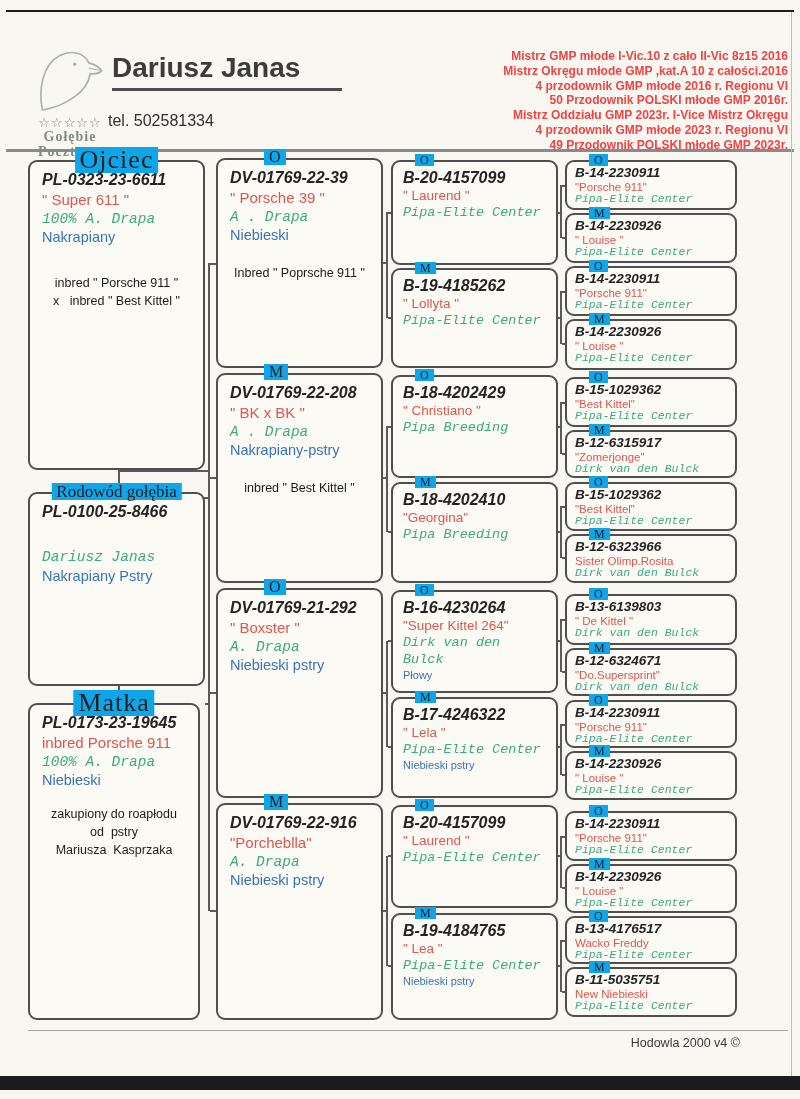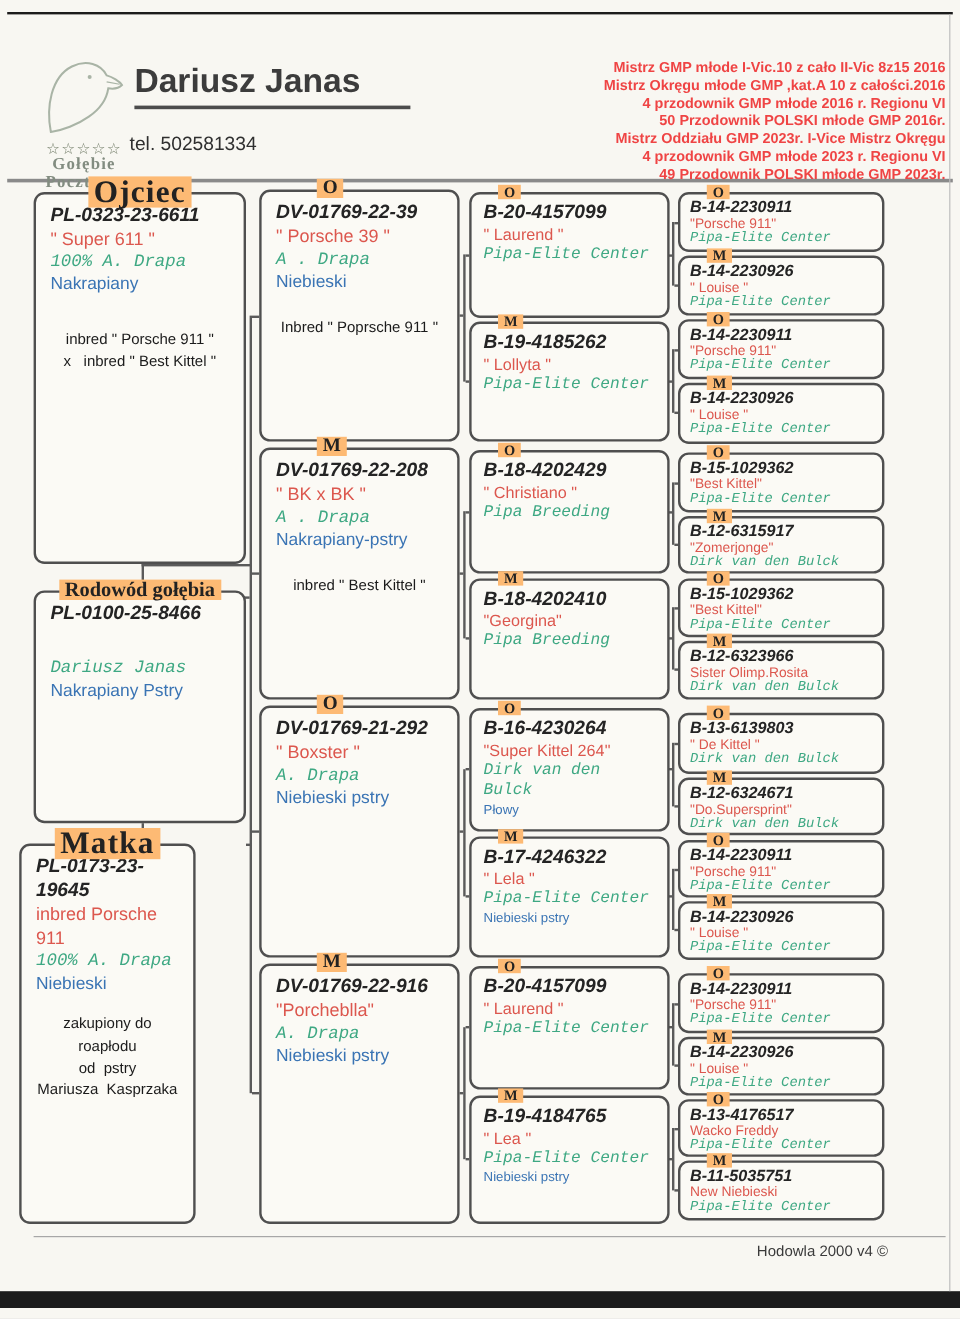--- a/index.html
+++ b/index.html
@@ -14,22 +14,22 @@
   .logo .lt{font-family:"Liberation Serif",serif;font-weight:bold;font-size:14px;
             line-height:1.1;color:#828c80;letter-spacing:1px;}
   .owner-name{position:absolute;left:112px;top:52px;font-size:28px;font-weight:bold;
               color:#3c3c3c;border-bottom:3px solid #4c4c4c;padding:0 42px 4px 0;}
   .phone{position:absolute;left:108px;top:112px;font-size:16px;color:#2f2f2f;}
   .ach{position:absolute;right:12px;top:49px;text-align:right;font-size:12px;
        font-weight:bold;color:#ef4444;line-height:1.23;}
   
   .pbox{position:absolute;border:2px solid #4f4f4f;border-radius:9px;
         background:#fbfaf5;box-sizing:border-box;}
-  .sexlbl{position:absolute;background:#fdba74;font-family:"Liberation Serif",serif;
-          font-weight:bold;color:#222;line-height:1;padding:0 5px;}
+  .sexlbl{position:absolute;background:#0ea5e9;font-family:"Liberation Serif",serif;
+          font-weight:normal;color:#222;line-height:1;padding:0 5px;}
   .lbl-big{top:-15px;left:50%;transform:translateX(-50%);font-size:26px;letter-spacing:1px;}
   .lbl-mid{top:-11px;left:50%;transform:translateX(-50%);font-size:17px;white-space:nowrap;}
   .lbl2{top:-11px;left:46px;font-size:16px;}
   .lbl34{top:-8px;left:22px;font-size:12px;}
   .c1,.c2{padding:8px 12px;}
   .c3{padding:6px 10px;}
   .c4{padding:3px 8px;}
   .ring{font-weight:bold;font-style:italic;color:#242424;}
   .c1 .ring,.c2 .ring,.c3 .ring{font-size:16px;line-height:1.25;}
   .c4 .ring{font-size:13.5px;line-height:1.15;}
@@ -159,21 +159,21 @@
   </div>
 
   <div class="pbox c1" style="left:28px;top:492px;width:177px;height:194px">
     <span class="sexlbl lbl-mid">Rodowód gołębia</span>
     <div class="ring">PL-0100-25-8466</div>
     <div class="gap"></div>
     <div class="loft">Dariusz Janas</div>
     <div class="pcolor">Nakrapiany Pstry</div>
   </div>
 
-  <div class="pbox c1" style="left:16px;top:703px;width:147px;height:317px">
+  <div class="pbox c1" style="left:28px;top:703px;width:172px;height:317px">
     <span class="sexlbl lbl-big">Matka</span>
     <div class="ring">PL-0173-23-19645</div>
     <div class="bname">inbred Porsche 911</div>
     <div class="loft">100% A. Drapa</div>
     <div class="pcolor">Niebieski</div>
     <div class="note note-mother">zakupiony do roapłodu</div>
     <div class="note">od  pstry</div>
     <div class="note">Mariusza  Kasprzaka</div>
   </div>
 

